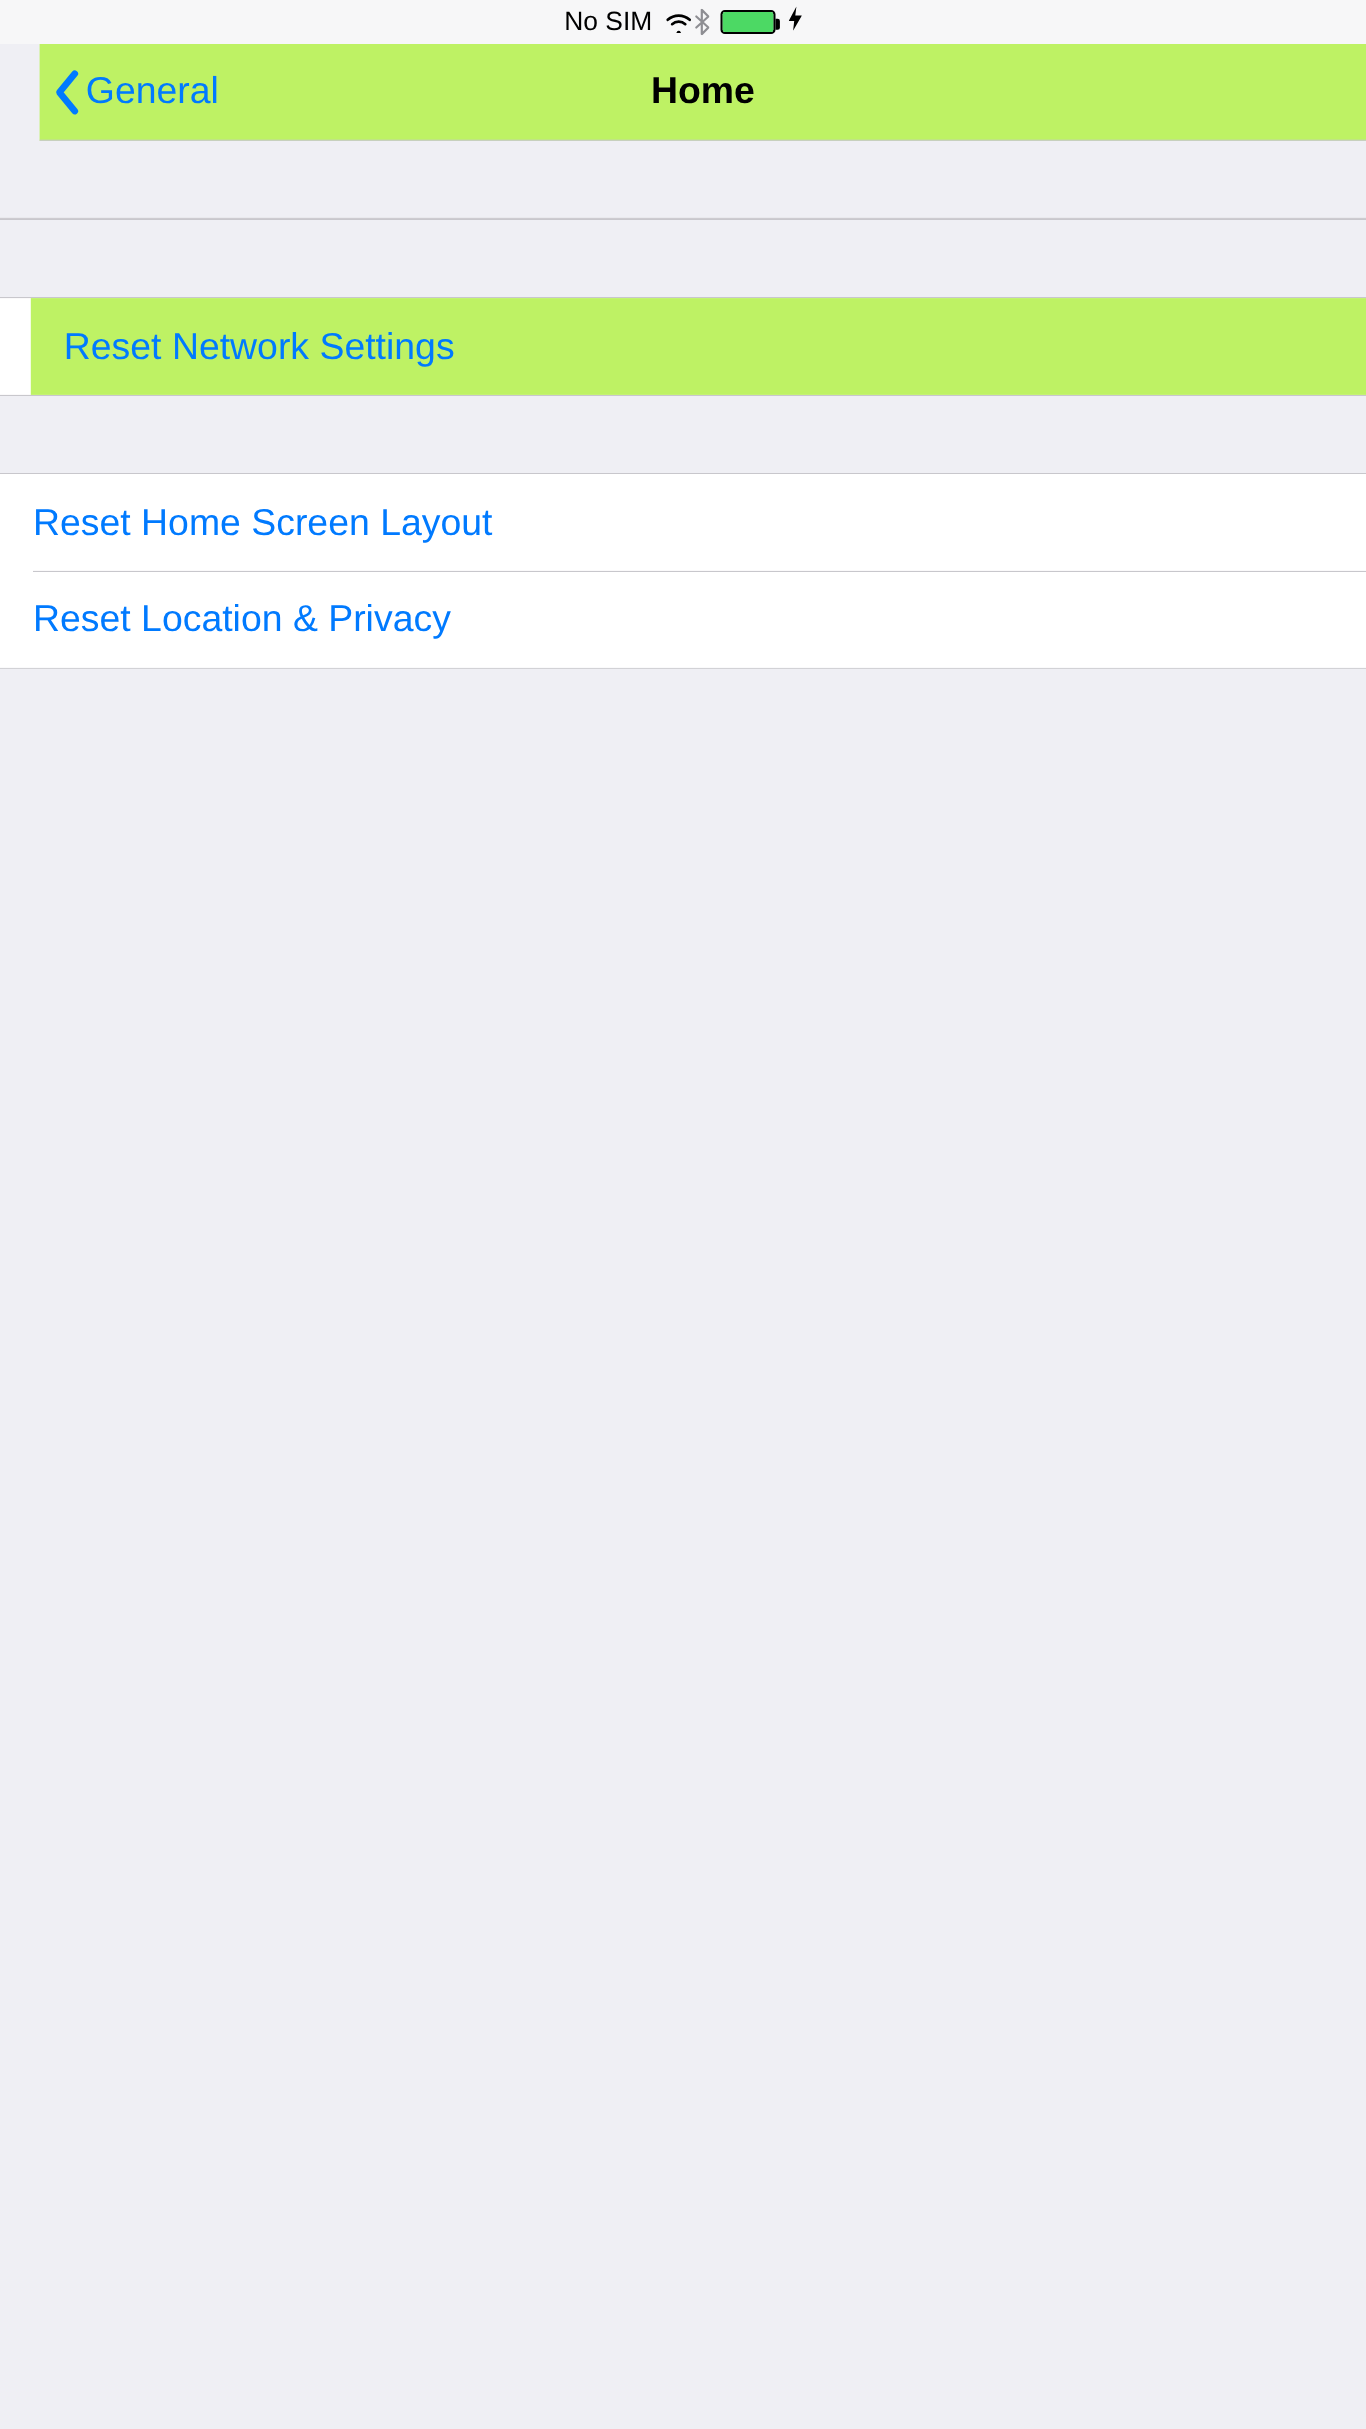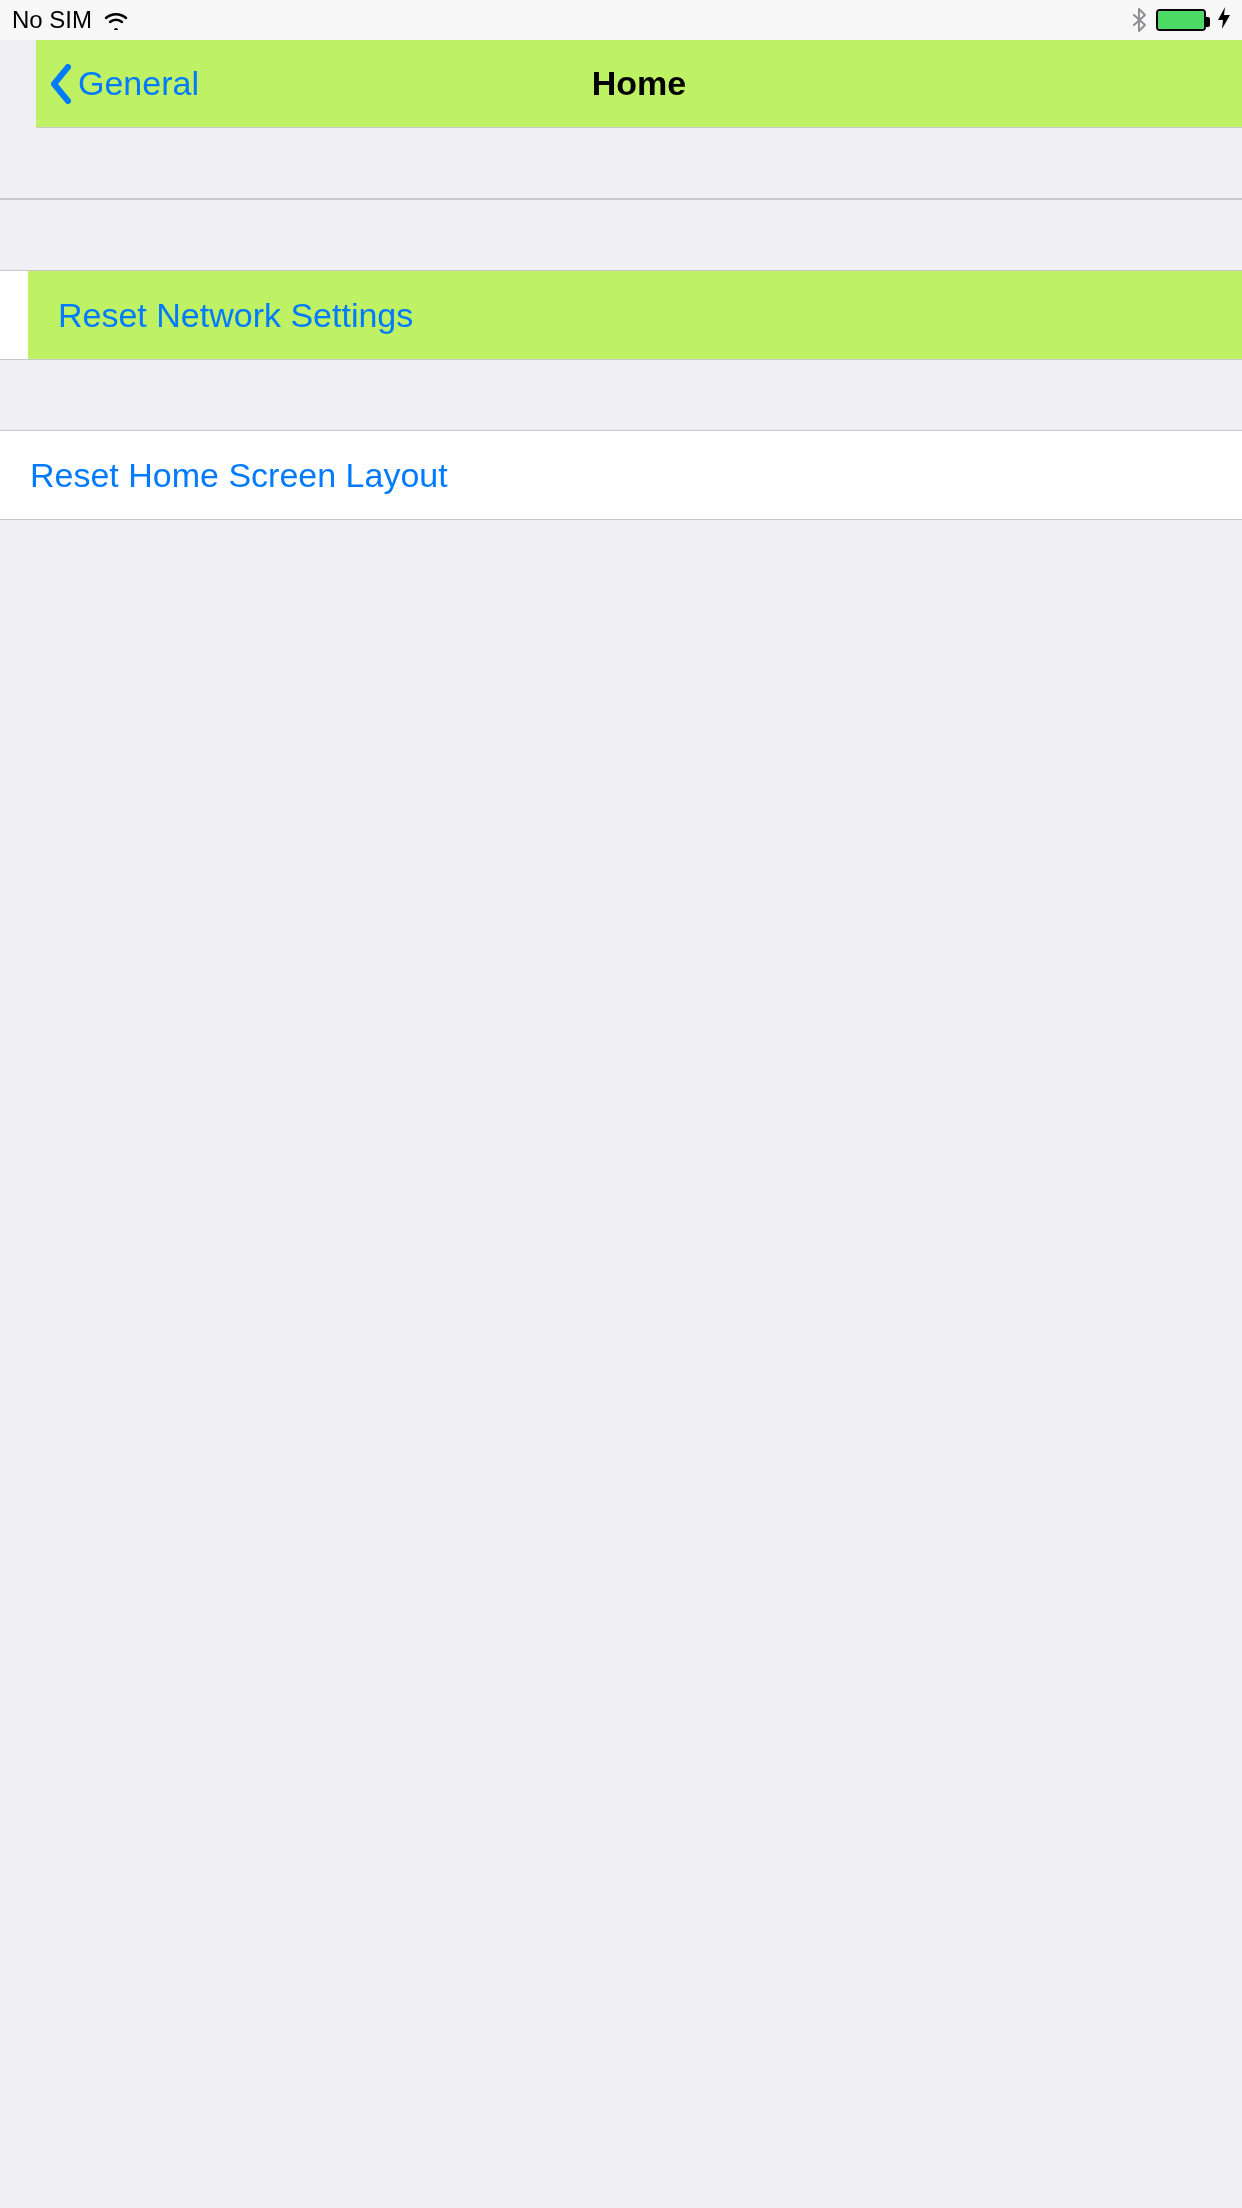--- a/index.html
+++ b/index.html
@@ -9,21 +9,21 @@
     background:#efeff4;
     color:#000;
     -webkit-font-smoothing:antialiased;
   }
 
   
   .status-bar {
     height:40px;
     display:flex;
     align-items:center;
-    justify-content:space-between;
+    justify-content:center;
     padding:0 12px;
     background:#f7f7f8;
     font-size:24px;
     font-weight:500;
   }
   .status-left, .status-right { display:flex; align-items:center; gap:10px; }
   .status-center { position:absolute; left:0; right:0; text-align:center; font-weight:600; pointer-events:none;}
   .status-bar { position:relative; }
 
   .wifi-icon svg, .bt-icon svg { display:block; }
@@ -143,13 +143,16 @@
   <div class="cell highlighted">
     <span>Reset Network Settings</span>
   </div>
 </div>
 
 <div class="section-gap"></div>
 <div class="section">
   <div class="cell">
     <span>Reset Home Screen Layout</span>
   </div>
+  <div class="cell">
+    <span>Reset Location &amp; Privacy</span>
+  </div>
 </div>
 
 </body></html>

